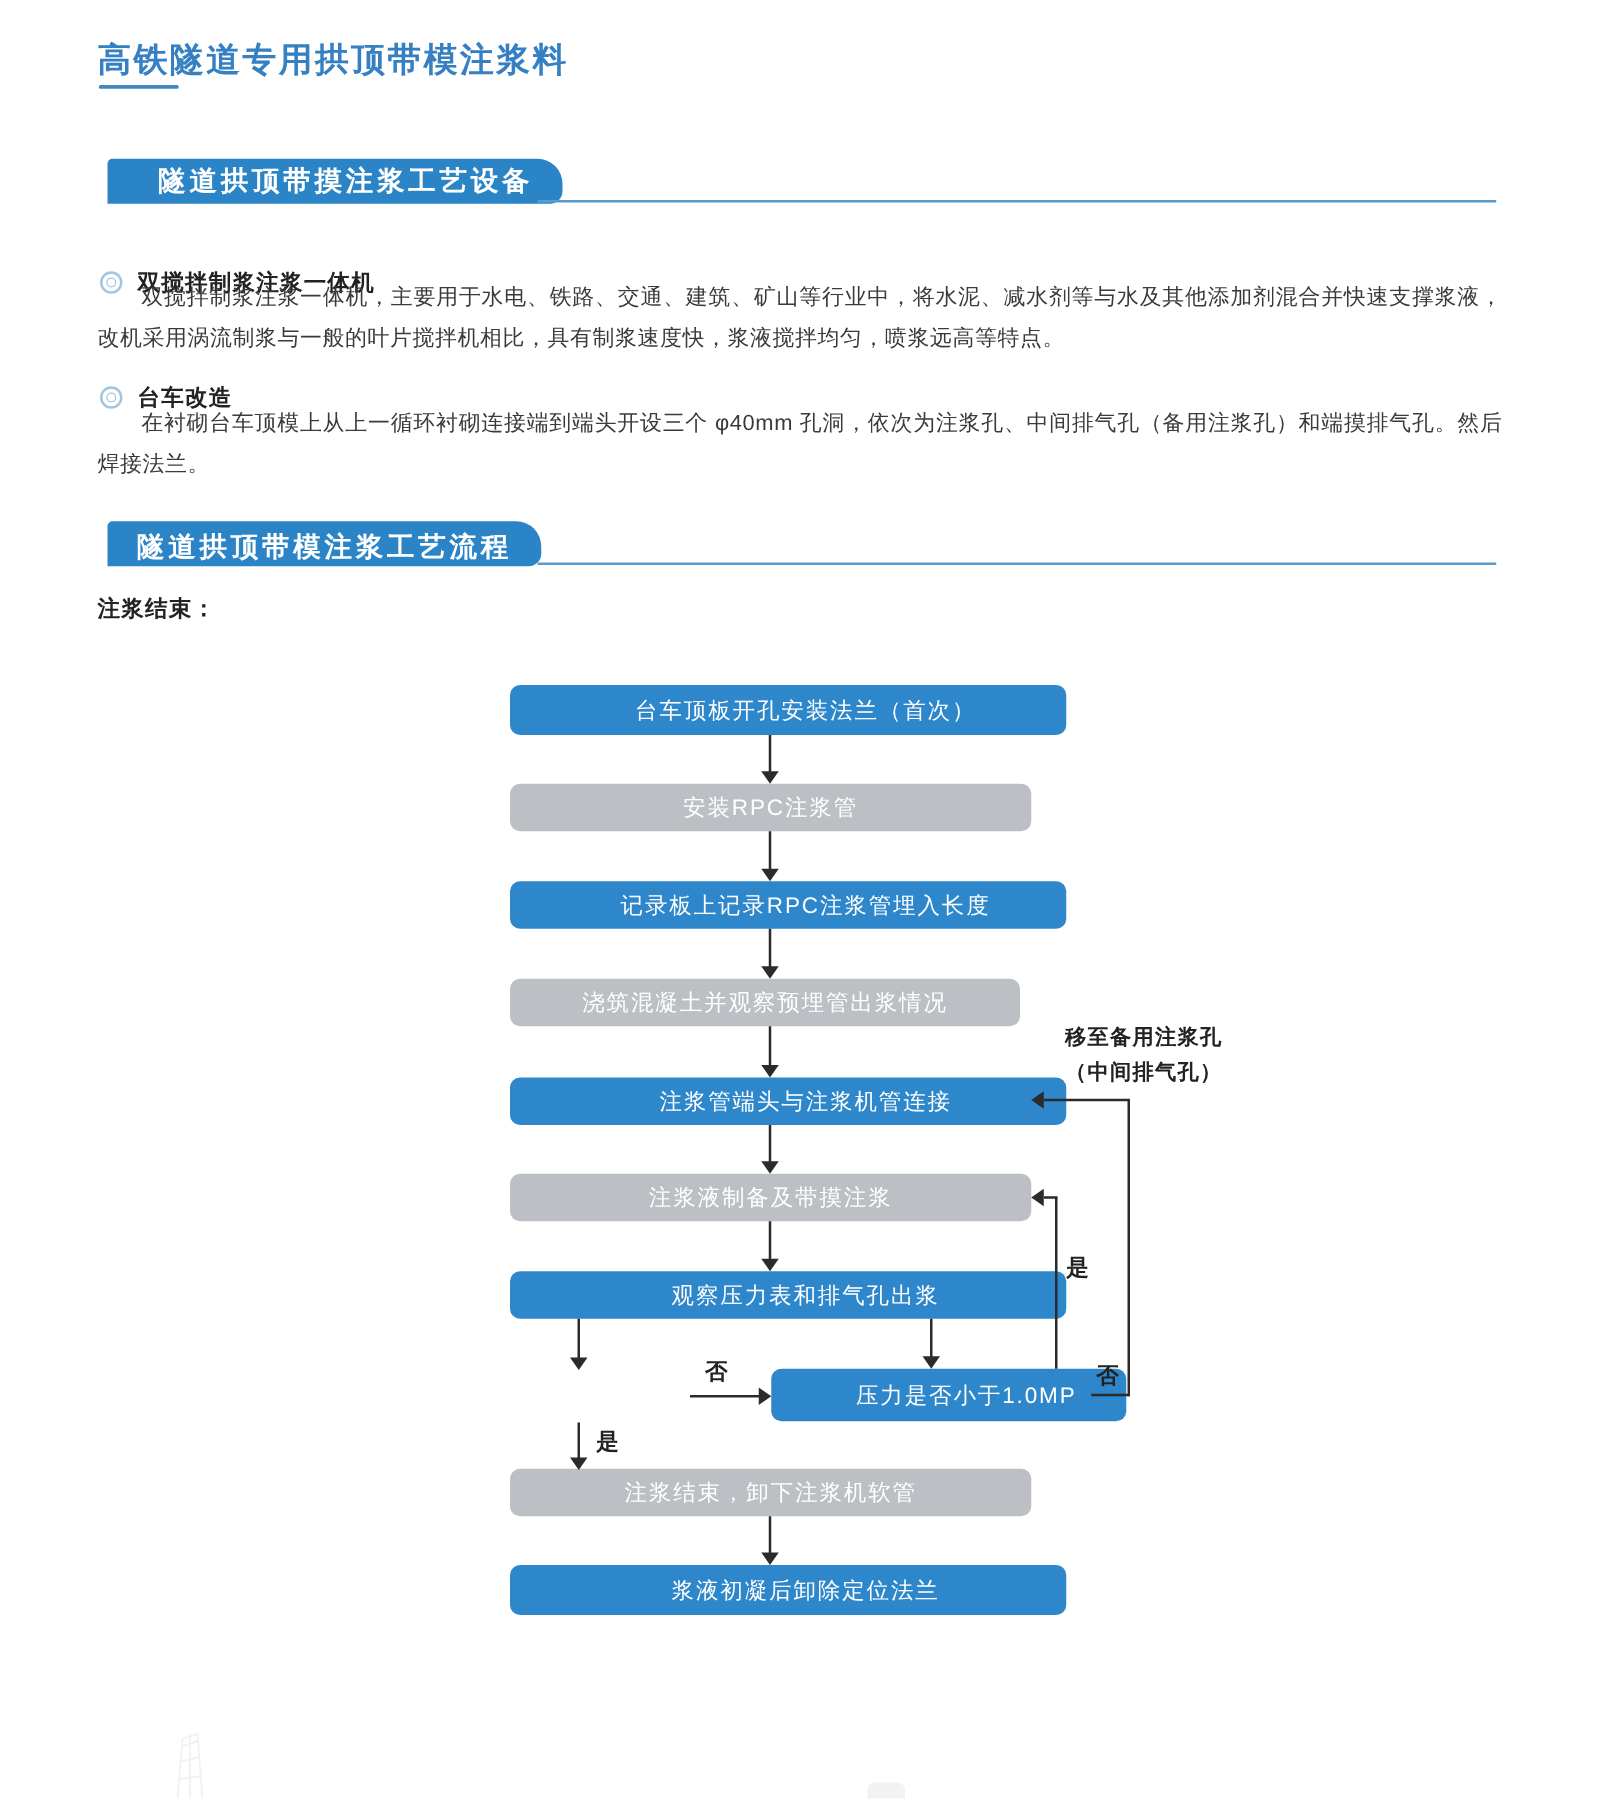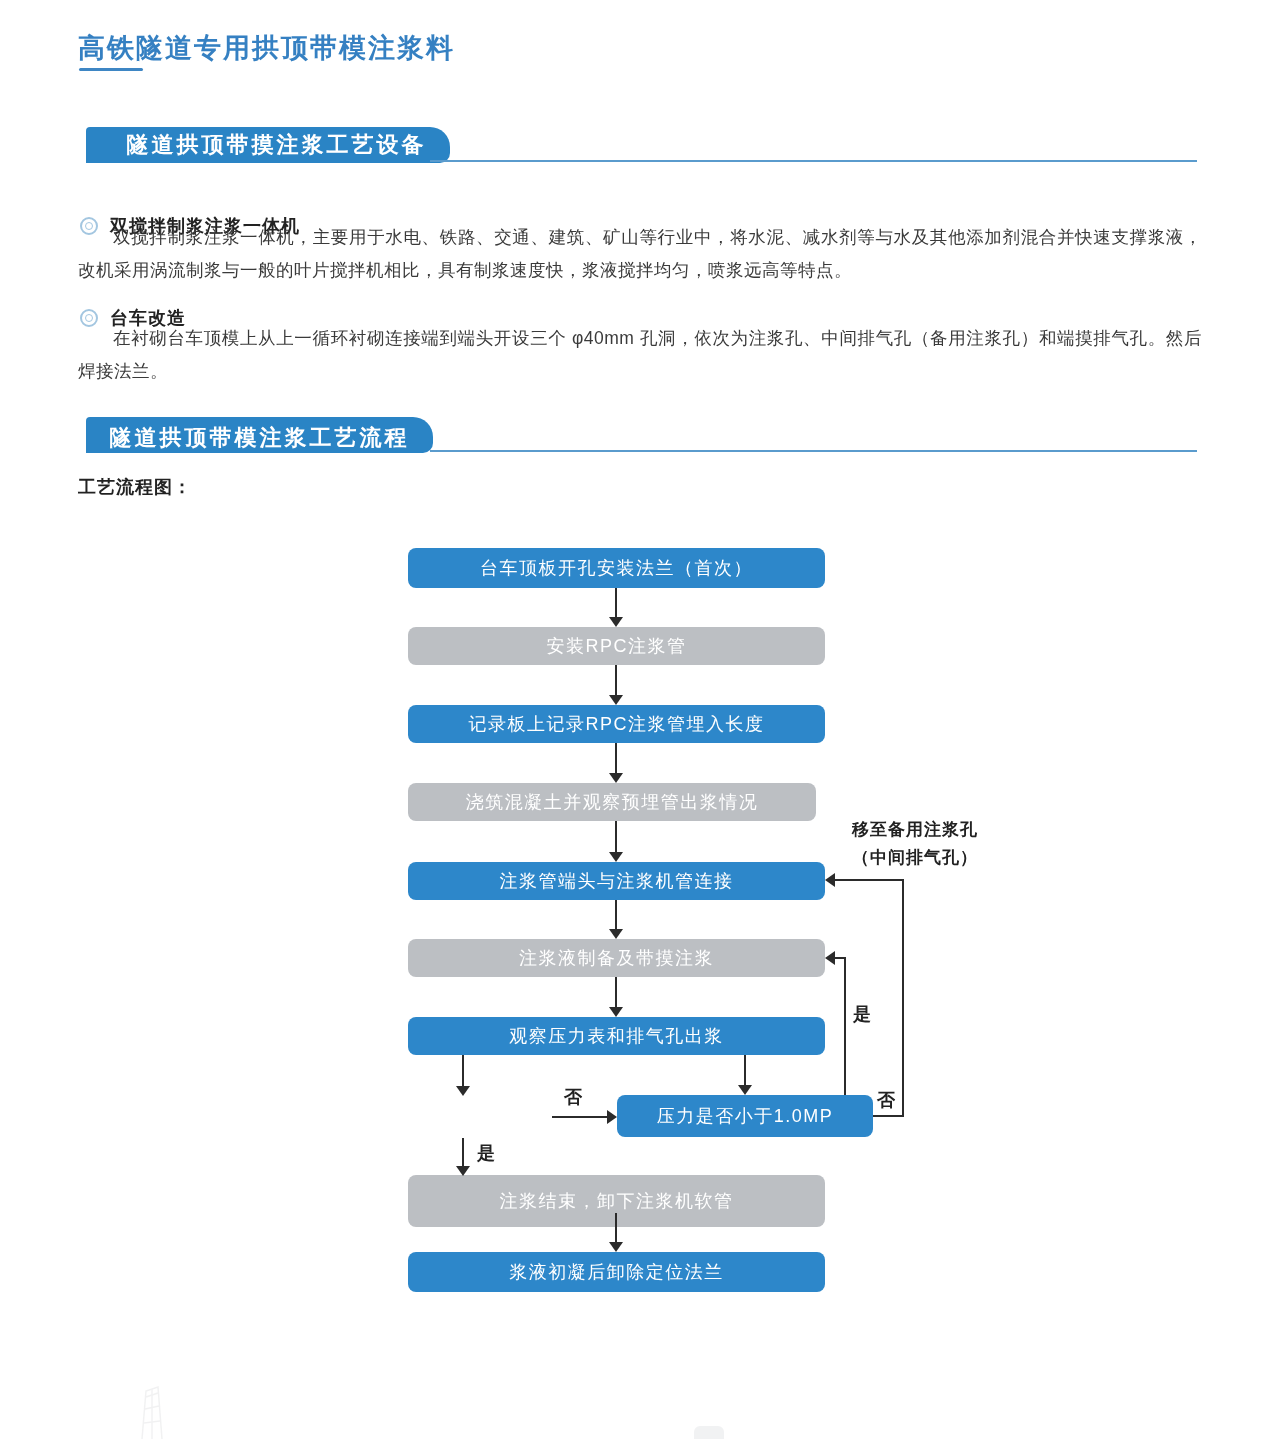--- a/index.html
+++ b/index.html
@@ -39,21 +39,21 @@
     font-size:17.5px;line-height:33px;color:#3a3a3a;text-indent:2em;
     text-align:justify;letter-spacing:0.5px;
   }
   .flow-label{position:absolute;left:78px;top:475px;font-size:18px;font-weight:bold;color:#222;letter-spacing:1px;}
   
   .flowchart{position:absolute;left:0;top:540px;width:1280px;height:800px;}
   .node{
     position:absolute;border-radius:8px;display:flex;align-items:center;justify-content:center;
     color:#fff;font-size:18px;letter-spacing:1.5px;
   }
-  .node.blue{background:#2d87ca;}
+  .node.blue{background:#2d87ca;padding-left:28px;}
   .node.gray{background:#bcbfc3;}
   .vline{position:absolute;width:2px;background:#2b2b2b;}
   .hline{position:absolute;height:2px;background:#2b2b2b;}
   .arr-down{position:absolute;width:0;height:0;border-left:7px solid transparent;border-right:7px solid transparent;border-top:10px solid #2b2b2b;}
   .arr-right{position:absolute;width:0;height:0;border-top:7px solid transparent;border-bottom:7px solid transparent;border-left:10px solid #2b2b2b;}
   .arr-left{position:absolute;width:0;height:0;border-top:7px solid transparent;border-bottom:7px solid transparent;border-right:10px solid #2b2b2b;}
   .edge-label{position:absolute;font-size:18px;font-weight:600;color:#222;}
   .note{position:absolute;font-size:17px;font-weight:600;color:#222;text-align:center;letter-spacing:1px;}
   
   .watermark{position:absolute;left:128px;top:1383px;opacity:0.55;}
@@ -84,21 +84,21 @@
     </span>
   <span class="bullet-heading">台车改造</span>
 </div>
 <p class="para" style="top:304px;">在衬砌台车顶模上从上一循环衬砌连接端到端头开设三个 φ40mm 孔洞，依次为注浆孔、中间排气孔（备用注浆孔）和端摸排气孔。然后焊接法兰。</p>
 
 <div class="section-tab" style="top:417px;align-items:flex-end;">
     <span>隧道拱顶带模注浆工艺流程</span>
   </div>
 <div class="section-rule" style="left:430px;top:450px;width:767px;"></div>
 
-<div class="flow-label">工艺流程图：</div>
+<div class="flow-label">注浆结束：</div>
 
 <div class="flowchart">
 
   <div class="node blue" style="left:408px;top:8px;width:417px;height:40px;">
       <span>台车顶板开孔安装法兰（首次）</span>
     </div>
   <div class="node gray" style="left:408px;top:87px;width:417px;height:38px;">
       <span>安装RPC注浆管</span>
     </div>
   <div class="node blue" style="left:408px;top:165px;width:417px;height:38px;">
@@ -112,21 +112,21 @@
     </div>
   <div class="node gray" style="left:408px;top:399px;width:417px;height:38px;">
       <span>注浆液制备及带摸注浆</span>
     </div>
   <div class="node blue" style="left:408px;top:477px;width:417px;height:38px;">
       <span>观察压力表和排气孔出浆</span>
     </div>
   <div class="node blue" style="left:617px;top:555px;width:256px;height:42px;">
       <span>压力是否小于1.0MP</span>
     </div>
-  <div class="node gray" style="left:408px;top:635px;width:417px;height:52px;">
+  <div class="node gray" style="left:408px;top:635px;width:417px;height:38px;">
       <span>注浆结束，卸下注浆机软管</span>
     </div>
   <div class="node blue" style="left:408px;top:712px;width:417px;height:40px;">
       <span>浆液初凝后卸除定位法兰</span>
     </div>
 
   <div class="vline" style="left:615px;top:48px;height:30px;"></div>
   <div class="arr-down" style="left:609px;top:77px;"></div>
 
   <div class="vline" style="left:615px;top:125px;height:31px;"></div>

